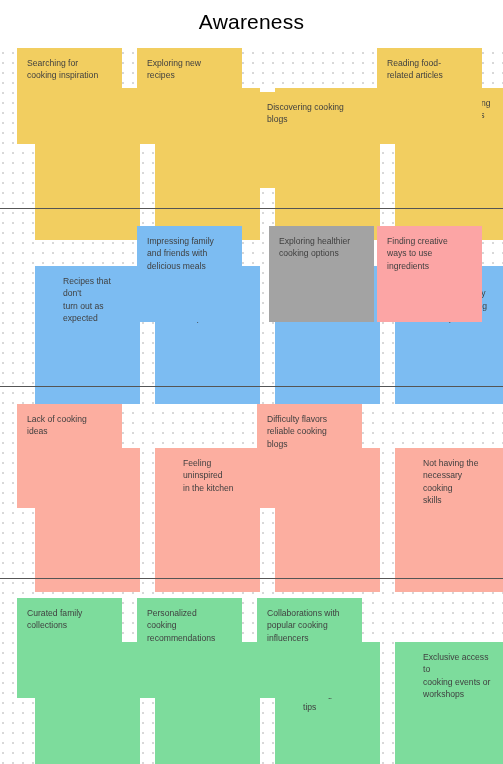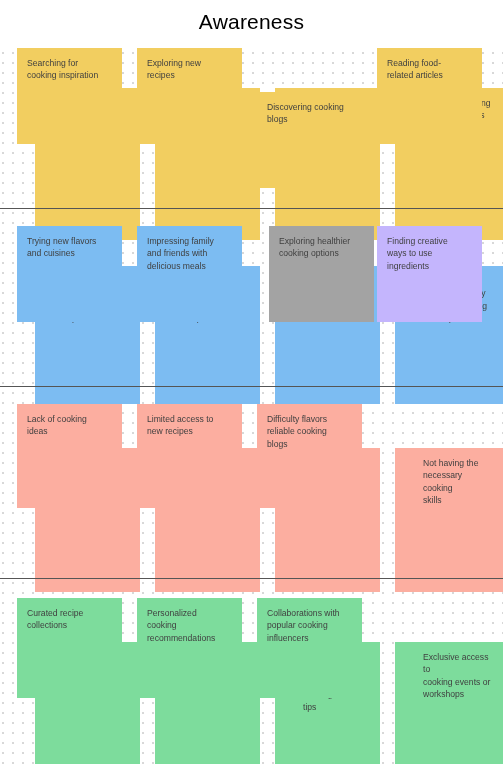--- a/index.html
+++ b/index.html
@@ -130,24 +130,20 @@
       </div>
     </div>
     <div class="band-divider" style="top: 208px;"></div>
     <div class="band" style="top: 226px; height: 178px;">
       <div class="card" style="left: 0px; width: 503px; height: 178px;">
         <div class="box box-lower" style="left: 35px; width: 105px; top: 40px; height: 138px; background: rgb(124, 188, 242);">
           <div class="box-text">Recipes that don't
 turn out as
 expected</div>
         </div>
-        <div class="box box-upper" style="left: 17px; width: 105px; height: 96px; background: rgb(124, 188, 242);">
-          <div class="box-text">Trying new flavors
-and cuisines</div>
-        </div>
       </div>
       <div class="card" style="left: 0px; width: 503px; height: 178px;">
         <div class="box box-lower" style="left: 155px; width: 105px; top: 40px; height: 138px; background: rgb(124, 188, 242);">
           <div class="box-text">Difficulty in finding
 specific dietary
 recipes</div>
         </div>
         <div class="box box-upper" style="left: 137px; width: 105px; height: 96px; background: rgb(124, 188, 242);">
           <div class="box-text">Impressing family
 and friends with
@@ -165,21 +161,21 @@
 cooking options</div>
         </div>
       </div>
       <div class="card" style="left: 0px; width: 503px; height: 178px;">
         <div class="box box-lower" style="left: 395px; width: 108px; top: 40px; height: 138px; background: rgb(124, 188, 242);">
           <div class="box-text">Feeling
 overwhelmed by
 complex cooking
 techniques</div>
         </div>
-        <div class="box box-upper" style="left: 377px; width: 105px; height: 96px; background: #c4b5fd;">
+        <div class="box box-upper" style="left: 377px; width: 105px; height: 96px; background: #fca5a5;">
           <div class="box-text">Finding creative
 ways to use
 ingredients</div>
         </div>
       </div>
     </div>
     <div class="band-divider" style="top: 386px;"></div>
     <div class="band" style="top: 404px; height: 188px;">
       <div class="card" style="left: 0px; width: 503px; height: 188px;">
         <div class="box box-lower" style="left: 35px; width: 105px; top: 44px; height: 144px; background: rgb(252, 174, 160);">
@@ -188,24 +184,20 @@
         </div>
         <div class="box box-upper" style="left: 17px; width: 105px; height: 104px; background: rgb(252, 174, 160);">
           <div class="box-text">Lack of cooking
 ideas</div>
         </div>
       </div>
       <div class="card" style="left: 0px; width: 503px; height: 188px;">
         <div class="box box-lower" style="left: 155px; width: 105px; top: 44px; height: 144px; background: rgb(252, 174, 160);">
           <div class="box-text">Feeling uninspired
 in the kitchen</div>
-        </div>
-        <div class="box box-upper" style="left: 137px; width: 105px; height: 104px; background: rgb(252, 174, 160);">
-          <div class="box-text">Limited access to
-new recipes</div>
         </div>
       </div>
       <div class="card" style="left: 0px; width: 503px; height: 188px;">
         <div class="box box-lower" style="left: 275px; width: 105px; top: 44px; height: 144px; background: rgb(252, 174, 160);">
           <div class="box-text">Not having enough
 time to cook</div>
         </div>
         <div class="box box-upper" style="left: 257px; width: 105px; height: 104px; background: rgb(252, 174, 160);">
           <div class="box-text">Difficulty flavors
 reliable cooking
@@ -221,21 +213,21 @@
       </div>
     </div>
     <div class="band-divider" style="top: 578px;"></div>
     <div class="band" style="top: 598px; height: 186px;">
       <div class="card" style="left: 0px; width: 503px; height: 186px;">
         <div class="box box-lower" style="left: 35px; width: 105px; top: 44px; height: 142px; background: rgb(125, 220, 156);">
           <div class="box-text">Interactive cooking
 tutorials</div>
         </div>
         <div class="box box-upper" style="left: 17px; width: 105px; height: 100px; background: rgb(125, 220, 156);">
-          <div class="box-text">Curated recipe
+          <div class="box-text">Curated family
 collections</div>
         </div>
       </div>
       <div class="card" style="left: 0px; width: 503px; height: 186px;">
         <div class="box box-lower" style="left: 155px; width: 105px; top: 44px; height: 142px; background: rgb(125, 220, 156);">
           <div class="box-text">Easy-to-follow
 recipe videos</div>
         </div>
         <div class="box box-upper" style="left: 137px; width: 105px; height: 100px; background: rgb(125, 220, 156);">
           <div class="box-text">Personalized

